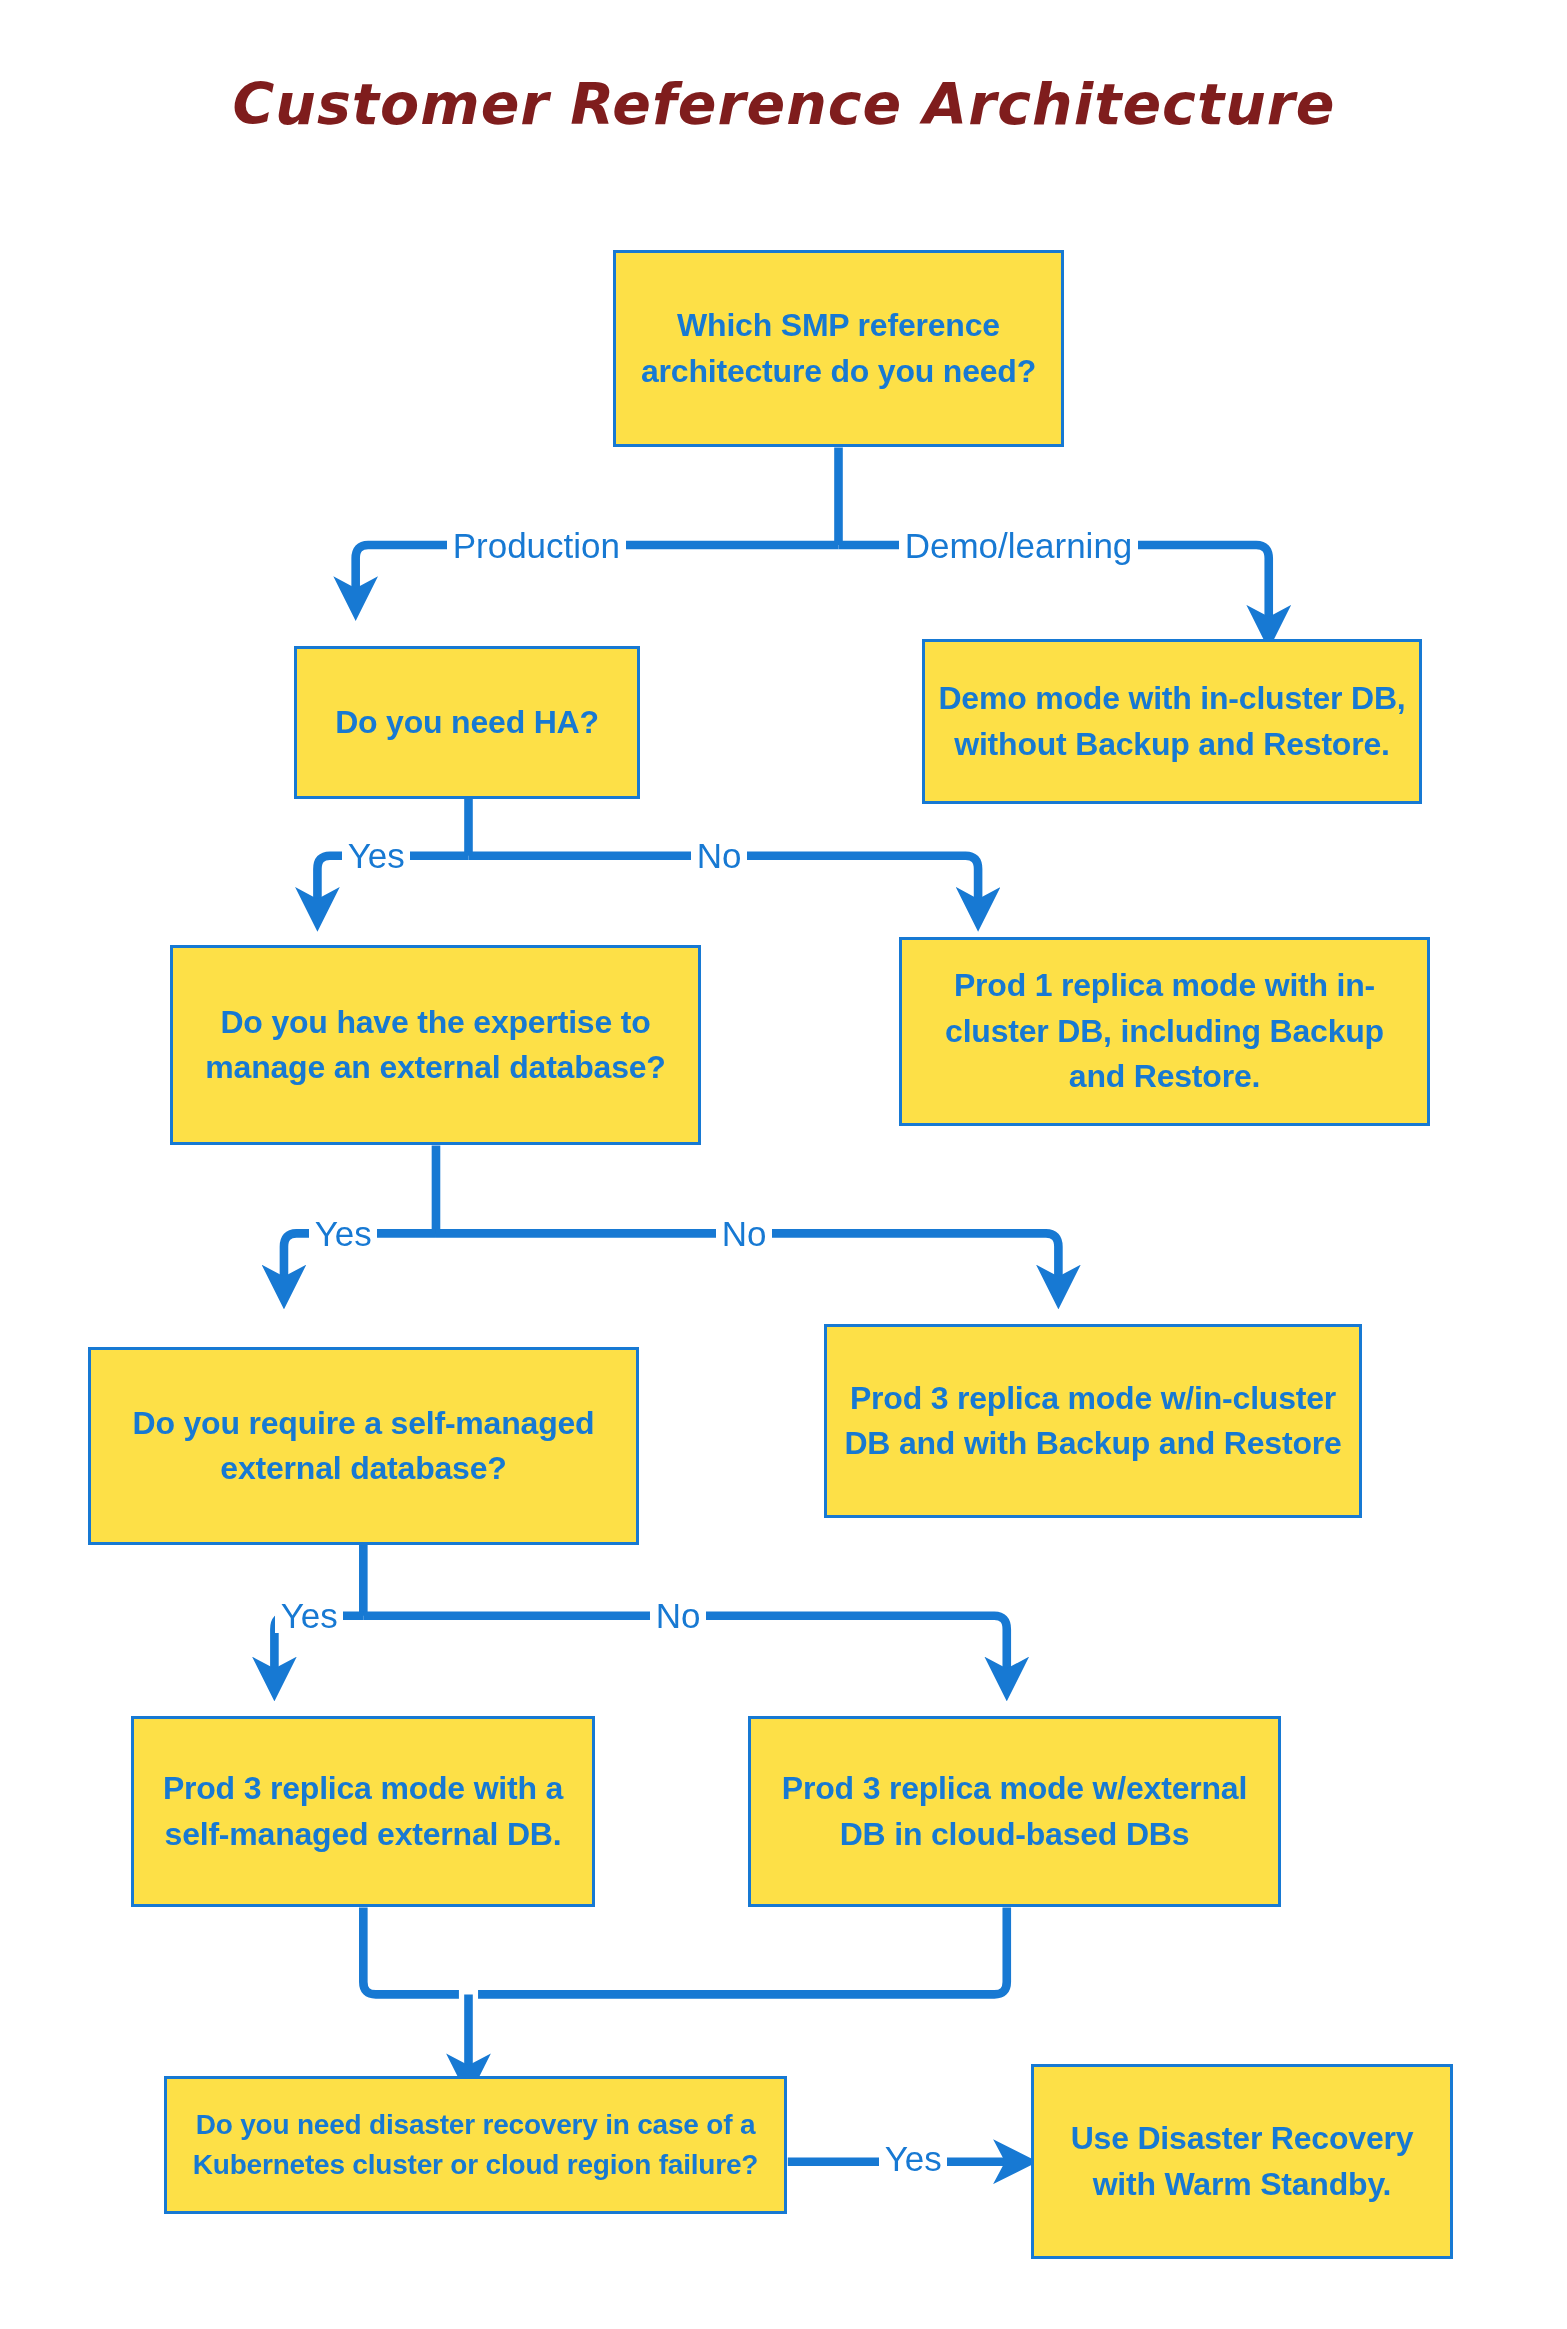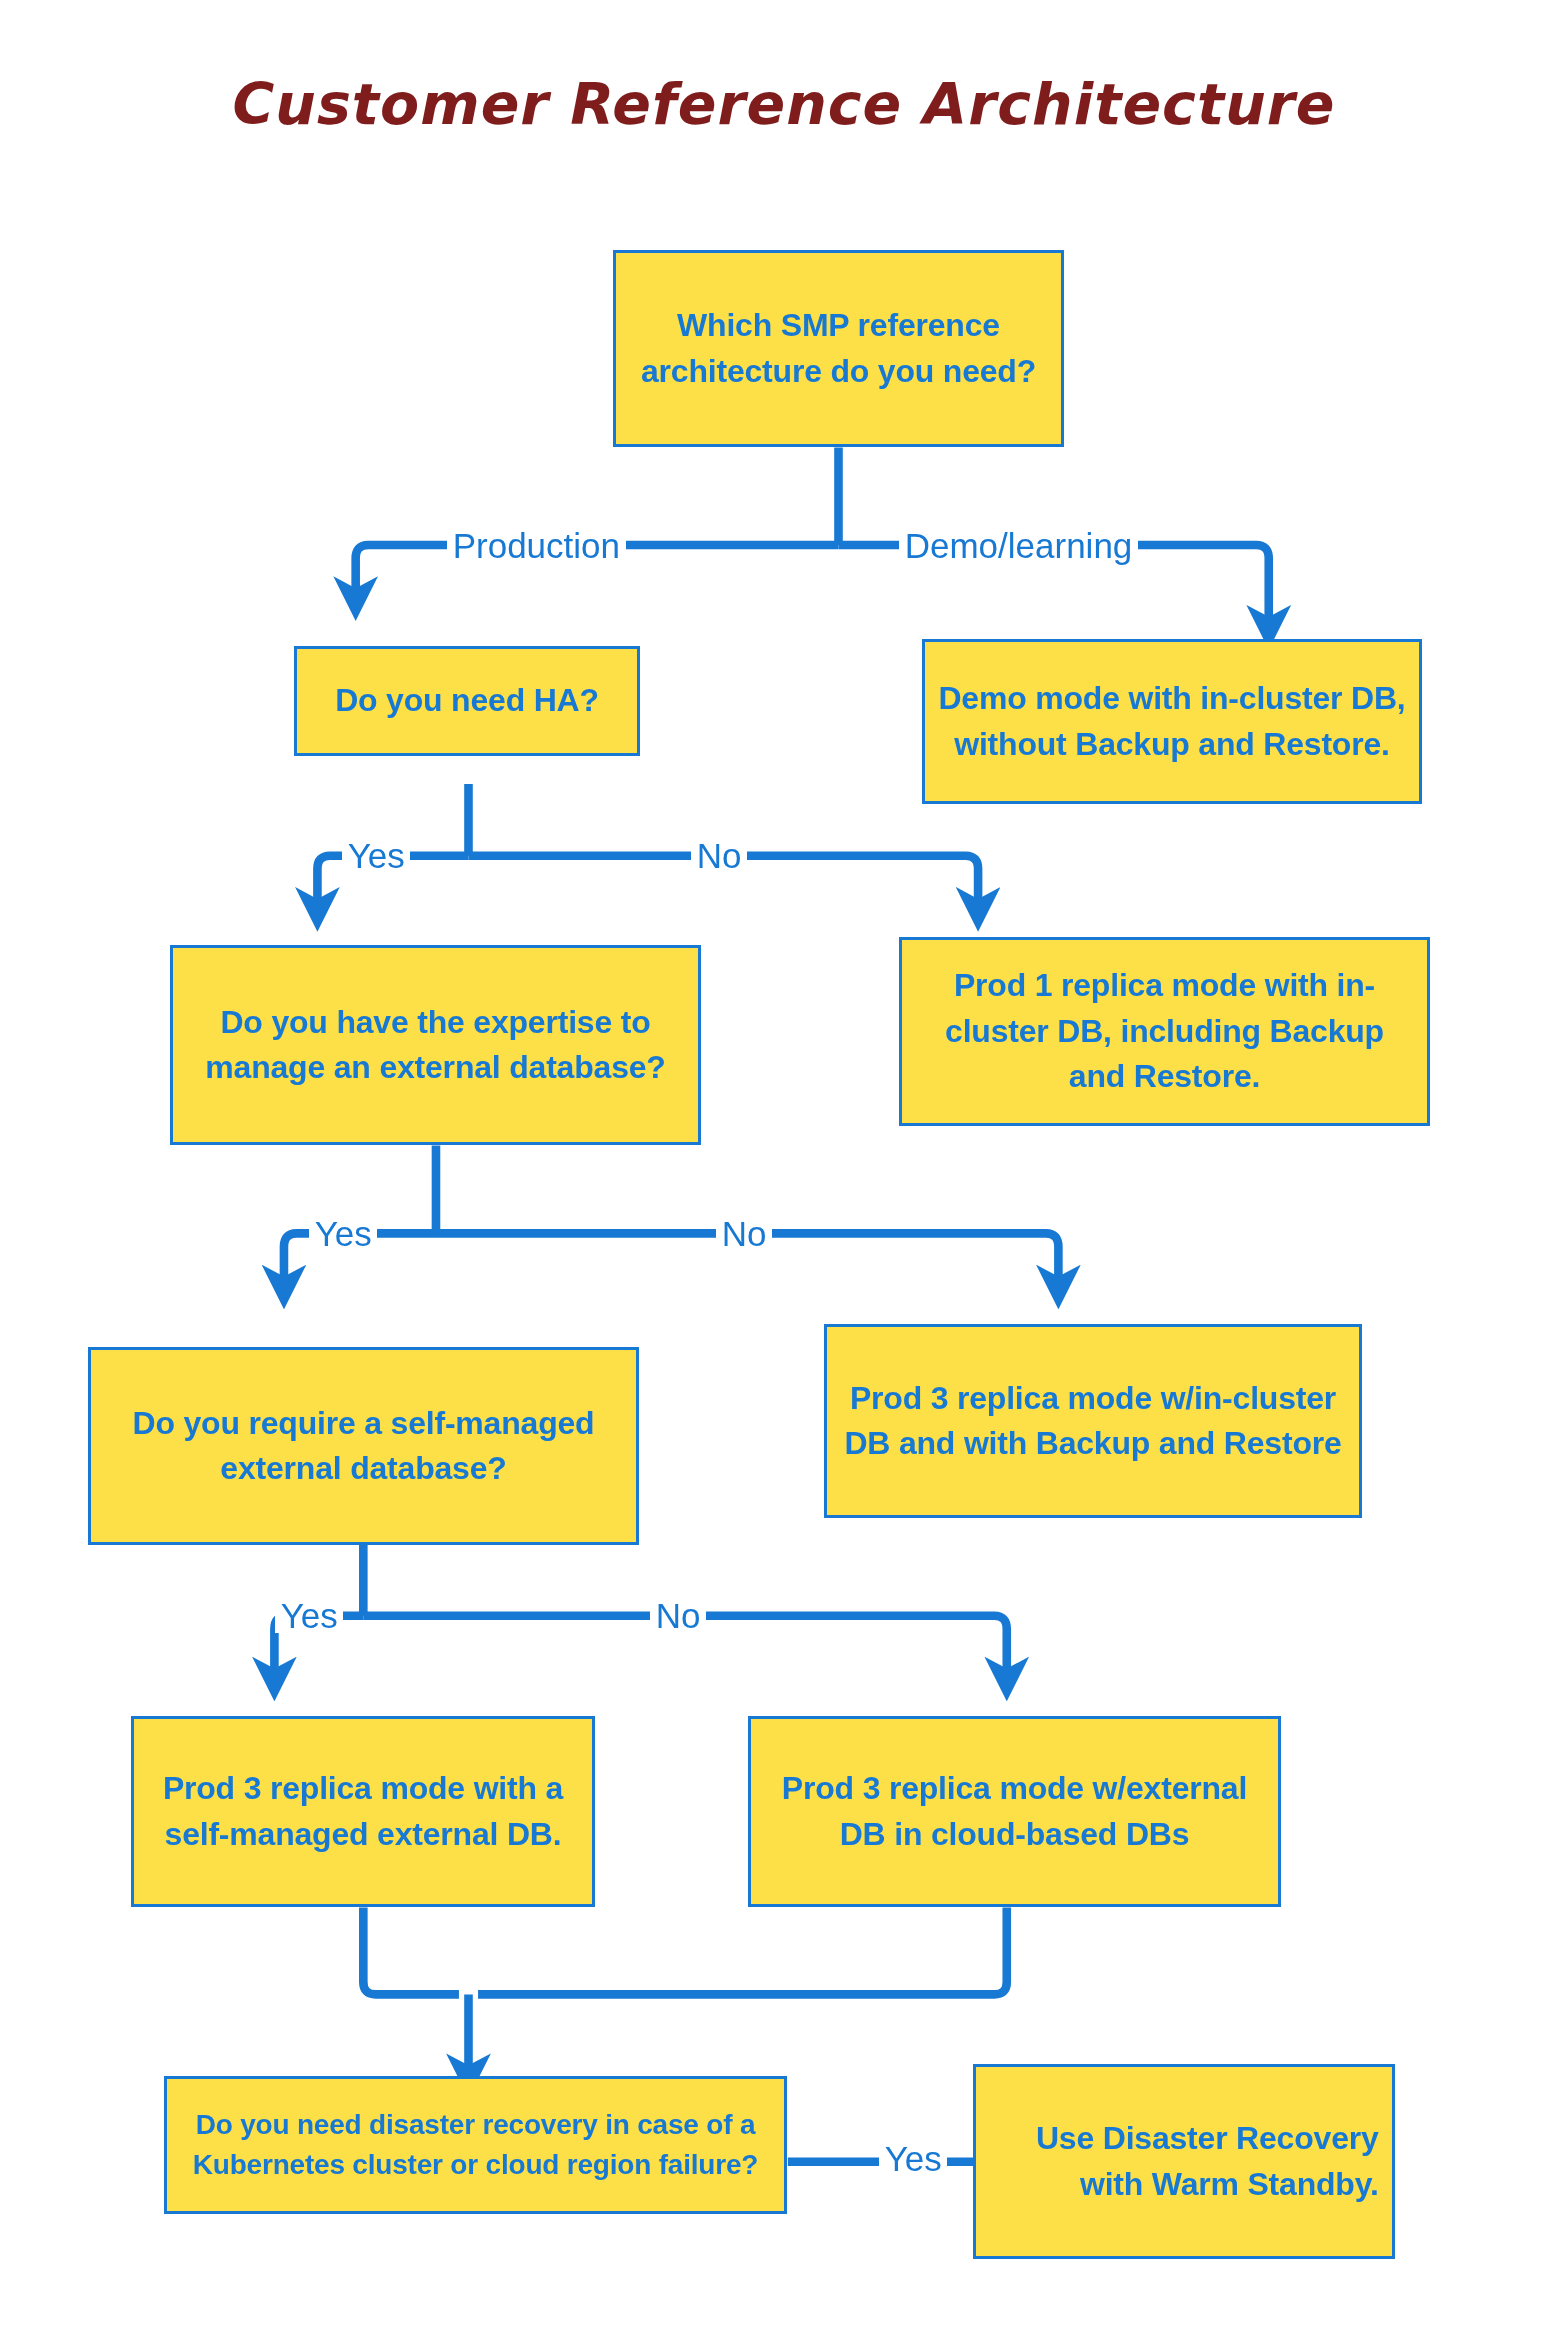--- a/index.html
+++ b/index.html
@@ -105,21 +105,21 @@
 
       <path d="M 824 2261 L 1066 2261" marker-end="url(#arrow)"></path>
 
     </g>
   </svg>
 
   <div class="node" style="left:613px; top:250px; width:451px; height:197px; font-size:32px;">
     <span>Which SMP reference architecture do you need?</span>
   </div>
 
-  <div class="node" style="left:294px; top:646px; width:346px; height:110px; font-size:32px;">
+  <div class="node" style="left:294px; top:646px; width:346px; height:153px; font-size:32px;">
     <span>Do you need HA?</span>
   </div>
 
   <div class="node" style="left:170px; top:945px; width:531px; height:200px; font-size:32px;">
     <span>Do you have the expertise to manage an external database?</span>
   </div>
 
   <div class="node" style="left:922px; top:639px; width:500px; height:165px; font-size:32px;">
     <span>Demo mode with in-cluster DB, without Backup and Restore.</span>
   </div>
@@ -141,21 +141,21 @@
   </div>
 
   <div class="node" style="left:748px; top:1716px; width:533px; height:191px; font-size:32px;">
     <span>Prod 3 replica mode w/external DB in cloud-based DBs</span>
   </div>
 
   <div class="node" style="left:164px; top:2076px; width:623px; height:138px; font-size:28px;">
     <span>Do you need disaster recovery in case of a Kubernetes cluster or cloud region failure?</span>
   </div>
 
-  <div class="node" style="left:973px; top:2064px; width:422px; height:195px; font-size:32px;text-align:right;">
+  <div class="node" style="left:1031px; top:2064px; width:422px; height:195px; font-size:32px;">
     <span>Use Disaster Recovery with Warm Standby.</span>
   </div>
 
   <div class="edge-label" style="left:447px; top:528px;">Production</div>
 
   <div class="edge-label" style="left:899px; top:528px;">Demo/learning</div>
 
   <div class="edge-label" style="left:342px; top:838px;">Yes</div>
 
   <div class="edge-label" style="left:691px; top:838px;">No</div>

